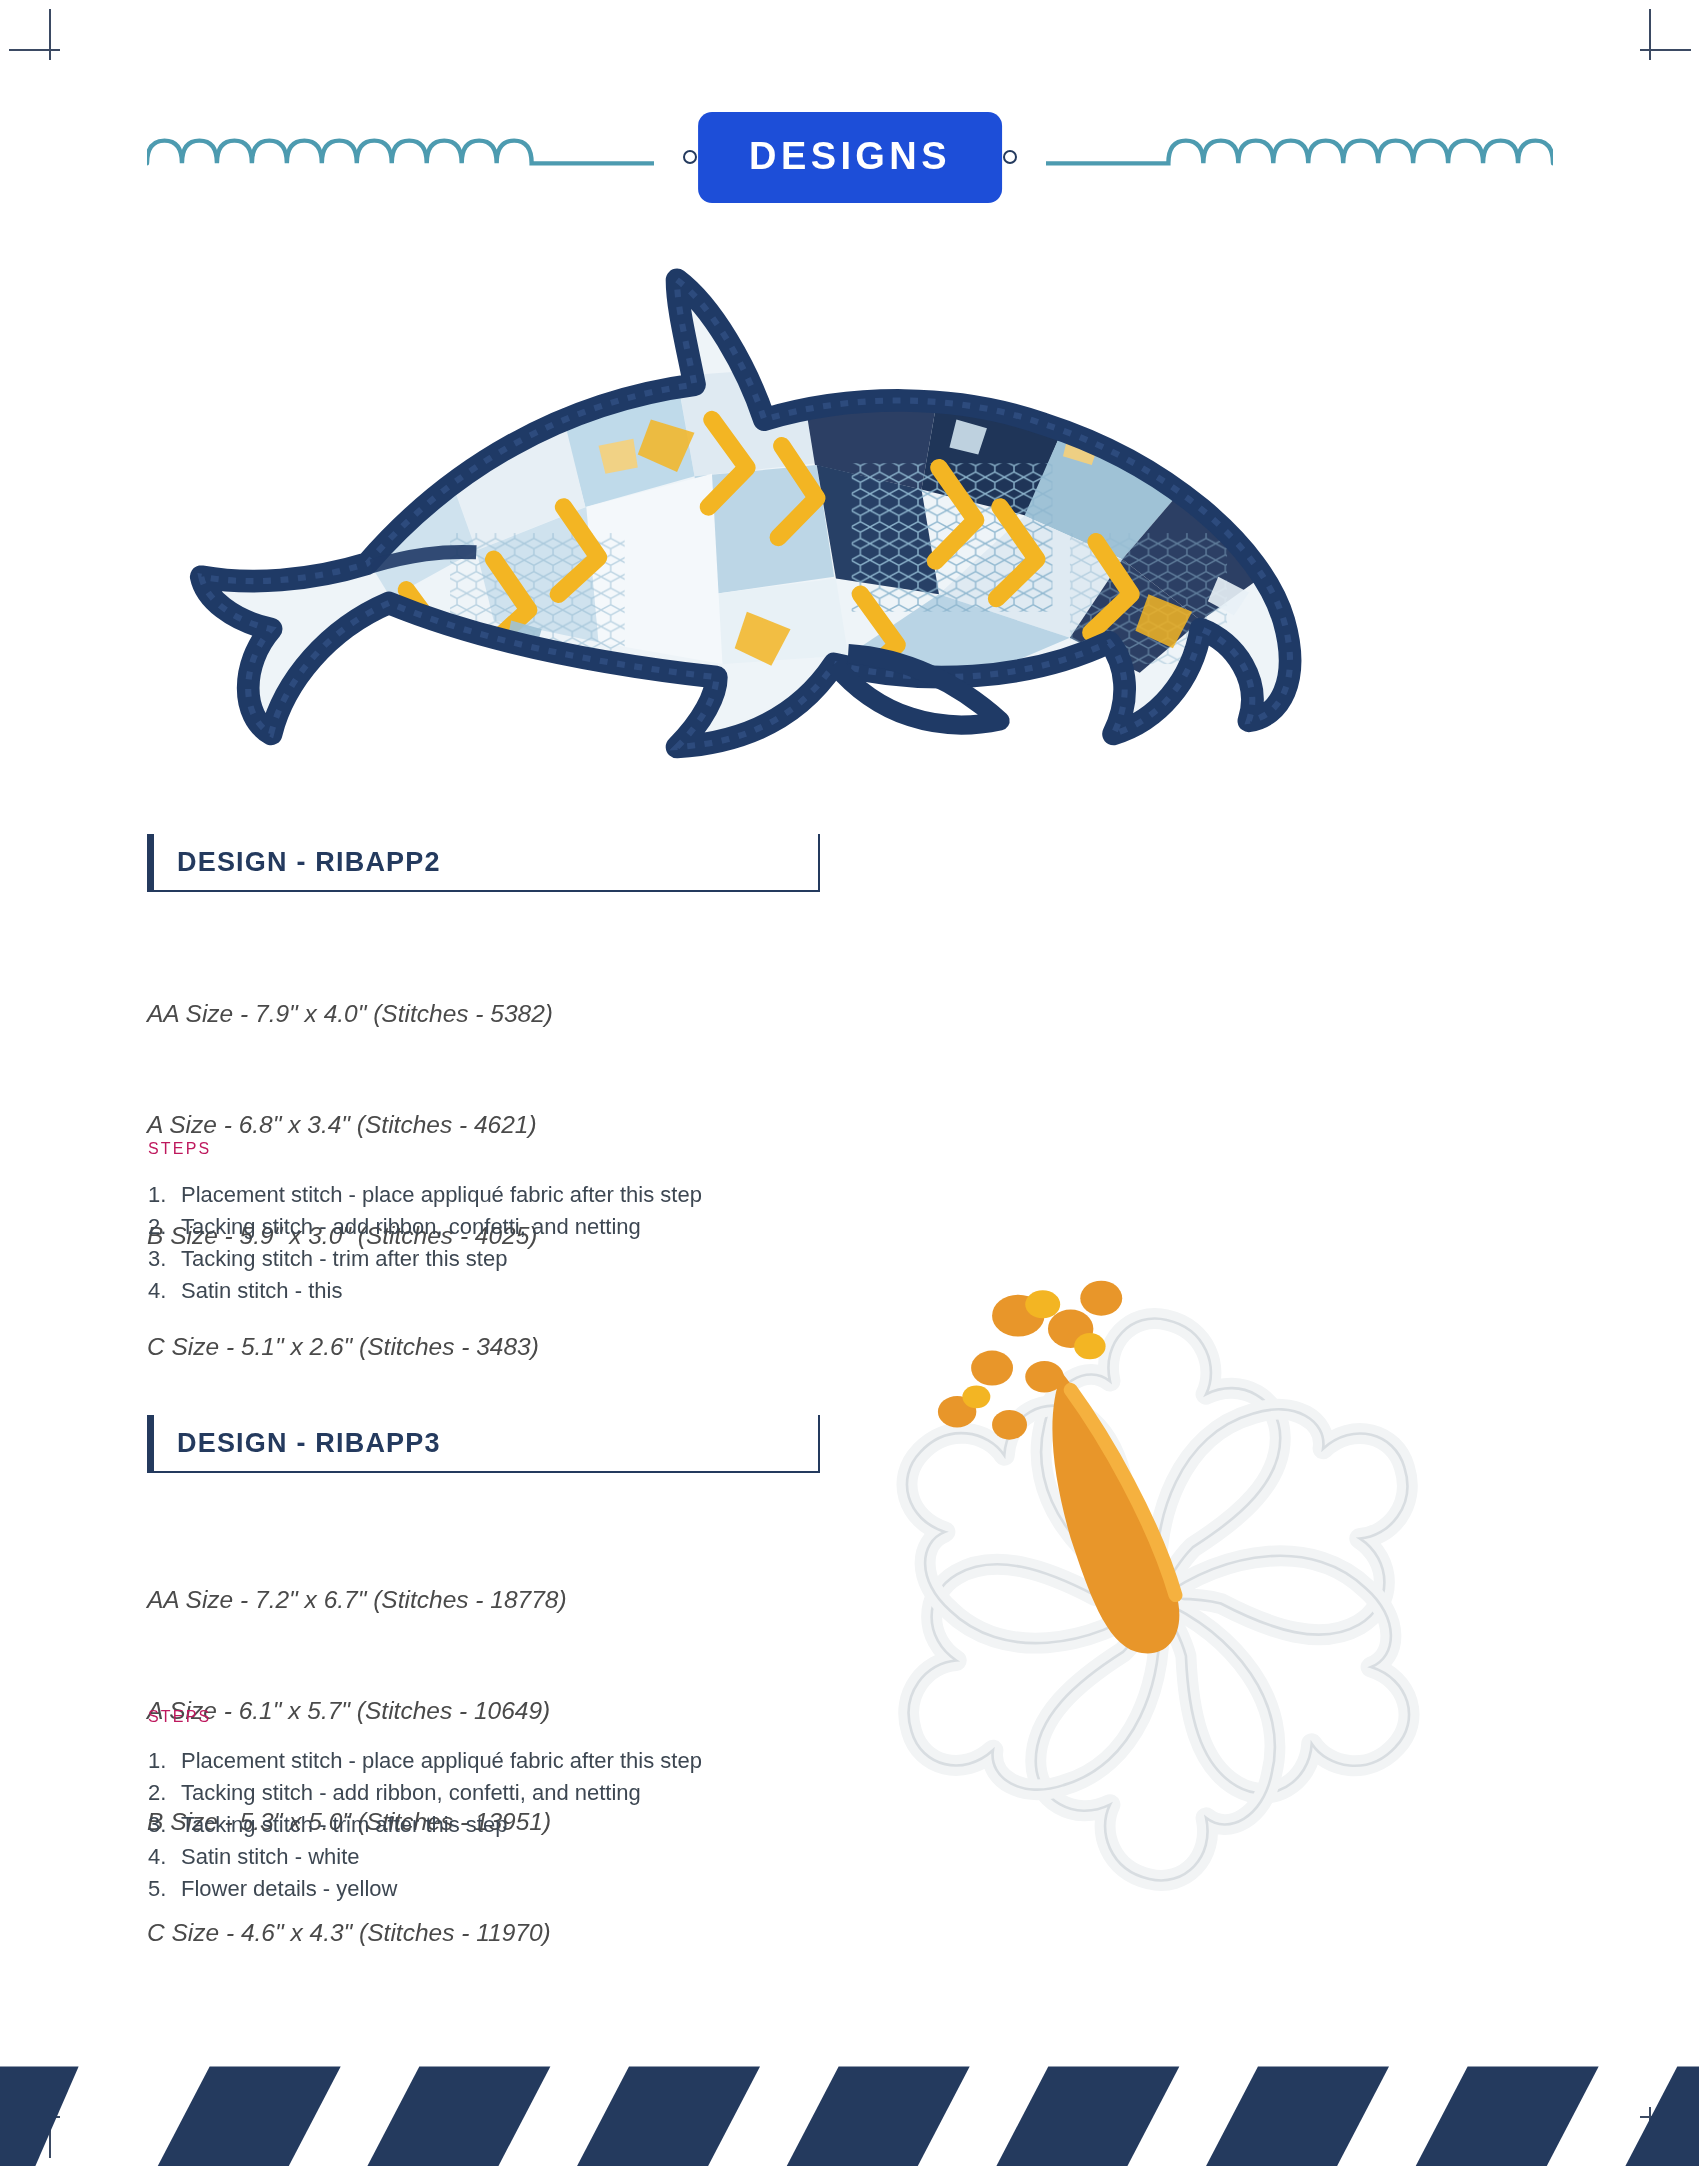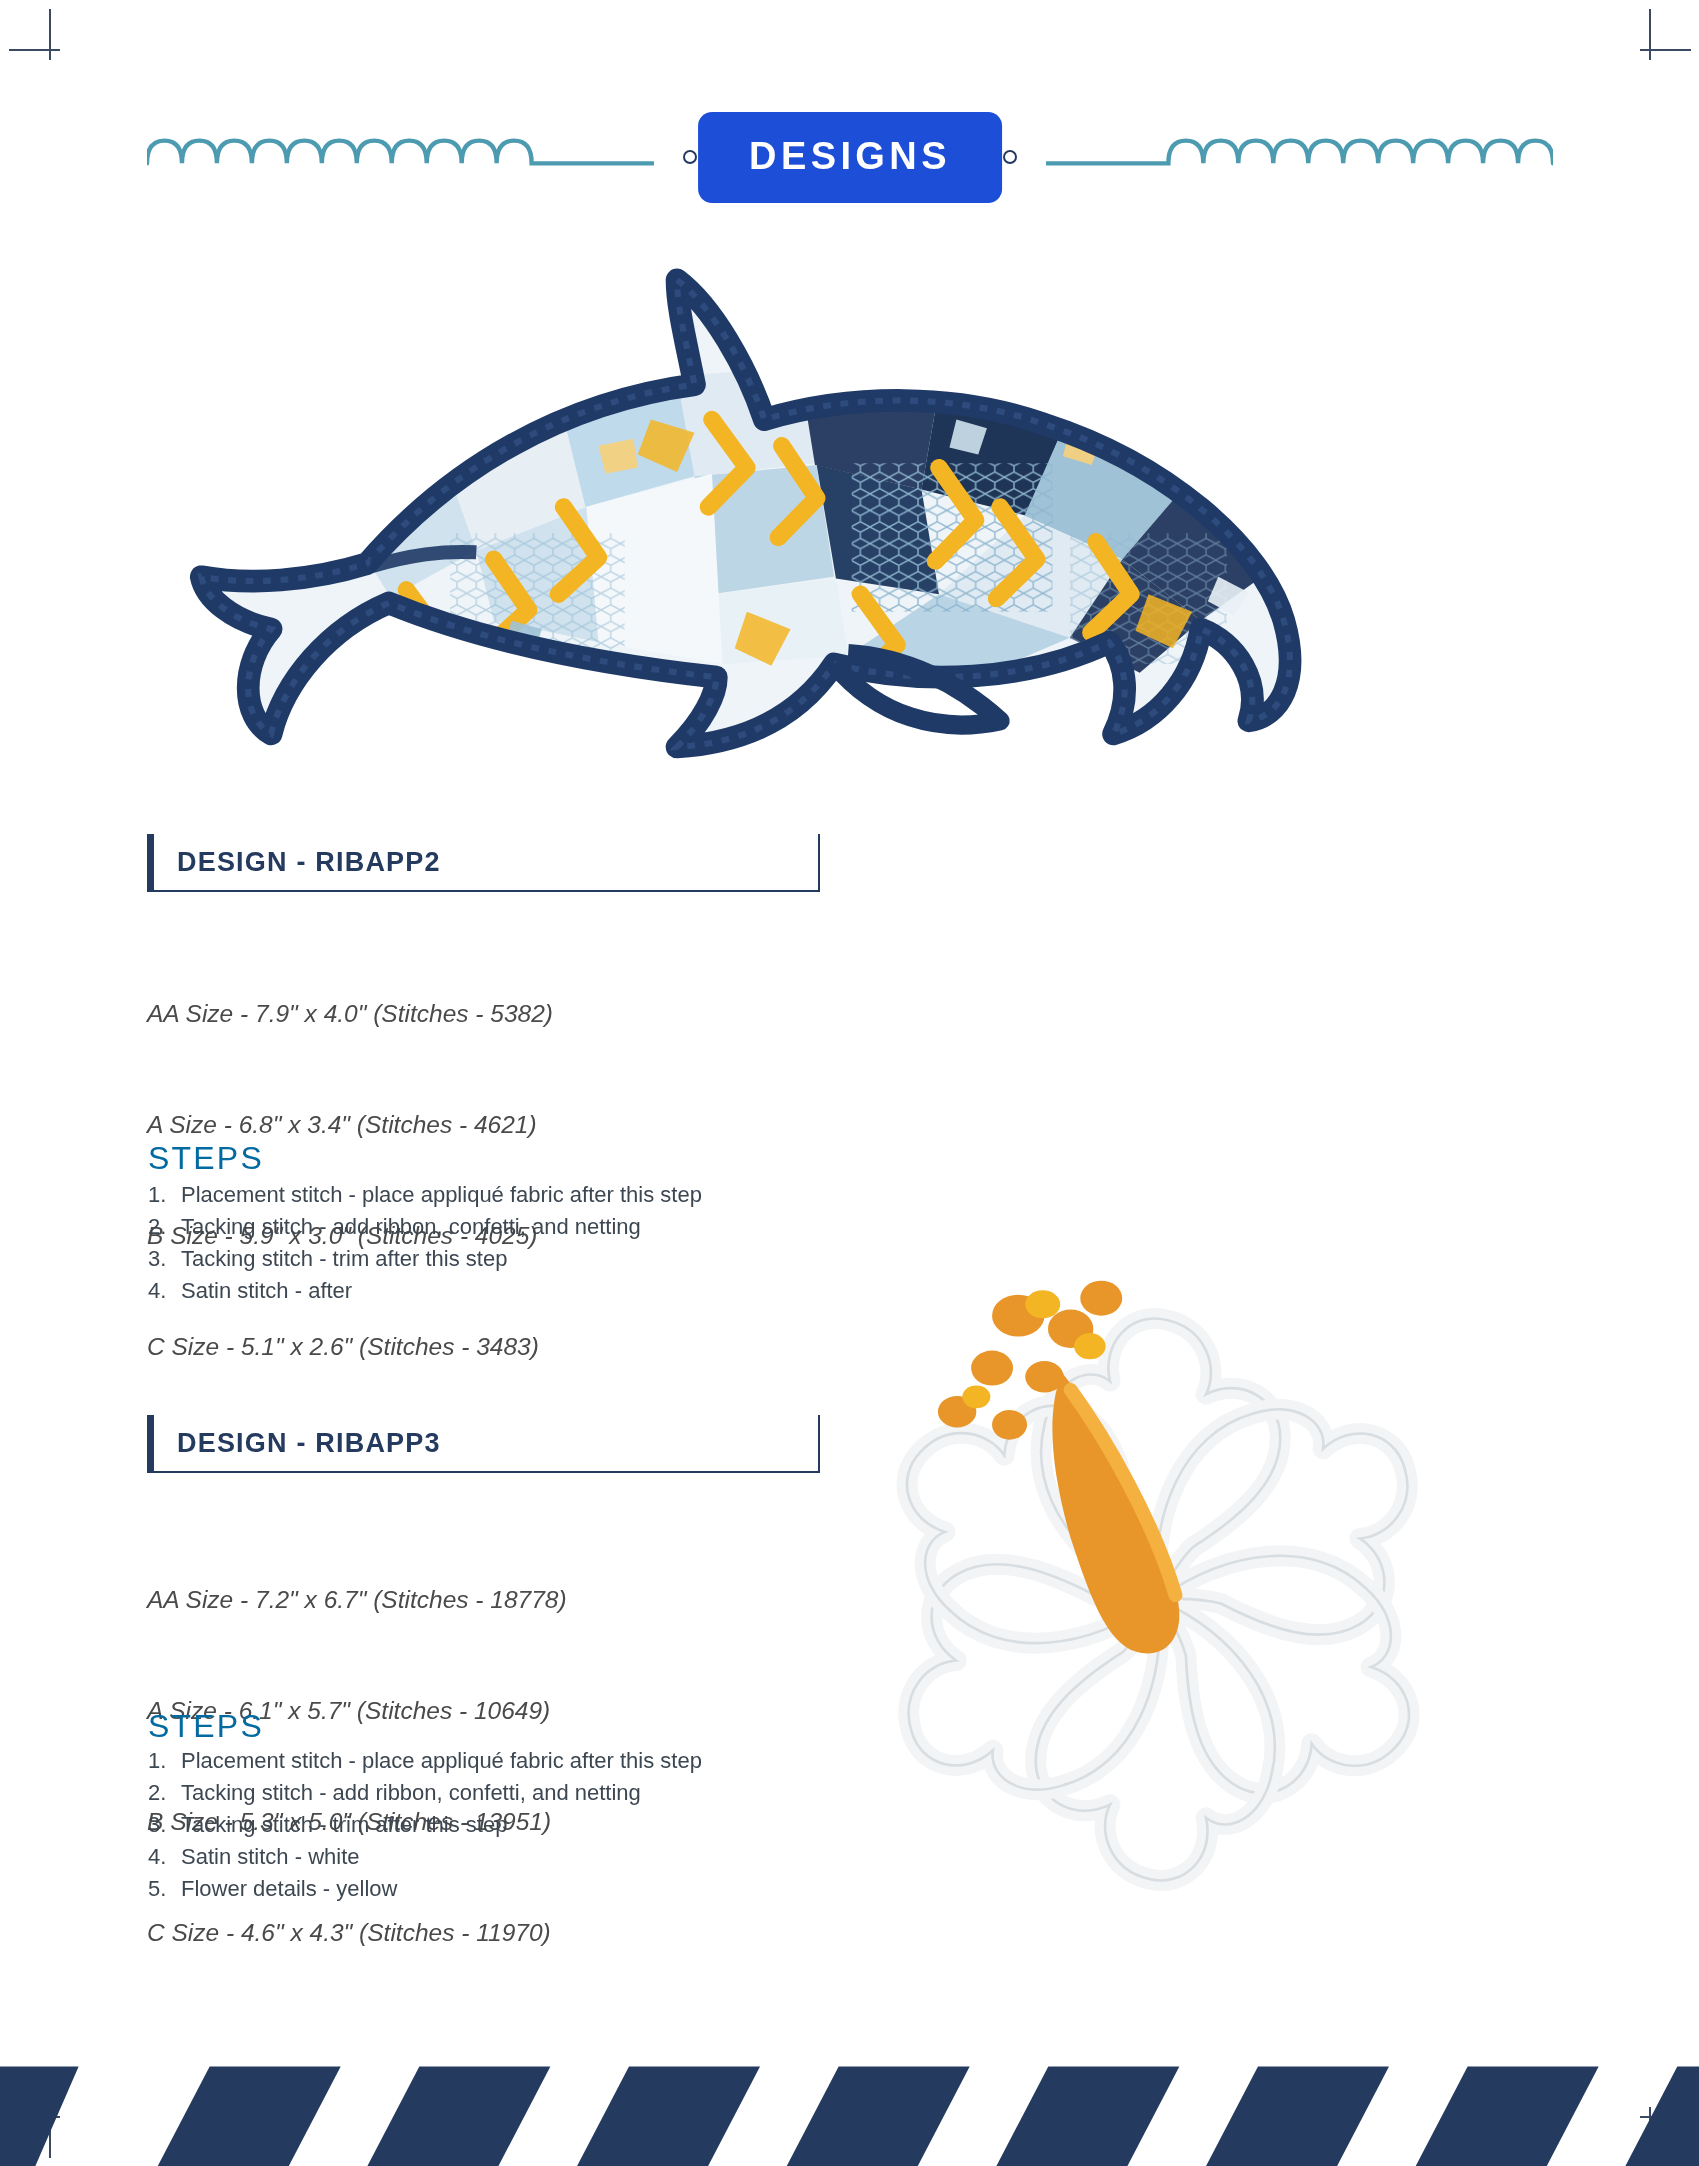--- a/index.html
+++ b/index.html
@@ -96,23 +96,23 @@
     font-style: italic;
     color: #4a4a4a;
     font-size: 24.5px;
     line-height: 37px;
     white-space: pre;
   }
 
   
   .steps-head {
     position: absolute;
-    font-size: 32px;
+    font-size: 16px;
     letter-spacing: 2.2px;
-    color: #0369a1;
+    color: #be185d;
   }
   .steps-list {
     position: absolute;
     color: #3d4752;
     font-size: 22px;
     line-height: 32px;
   }
   .steps-list .row { display: flex; }
   .steps-list .num { width: 33px; flex: none; }
   .steps-list .body { flex: 1; }
@@ -308,21 +308,21 @@
   <div class="row">
     <span class="num">2.</span>
     <span class="body">Tacking stitch - add ribbon, confetti, and netting</span>
   </div>
   <div class="row">
     <span class="num">3.</span>
     <span class="body">Tacking stitch - trim after this step</span>
   </div>
   <div class="row">
     <span class="num">4.</span>
-    <span class="body">Satin stitch - after</span>
+    <span class="body">Satin stitch - this</span>
   </div>
 </div>
 
 <div class="design-title" style="left:147px; top:1415px;">
   <div class="inner">
     <span class="txt">DESIGN - RIBAPP3</span>
   </div>
 </div>
 
 <div class="sizes" style="left:147px; top:1507px;">

